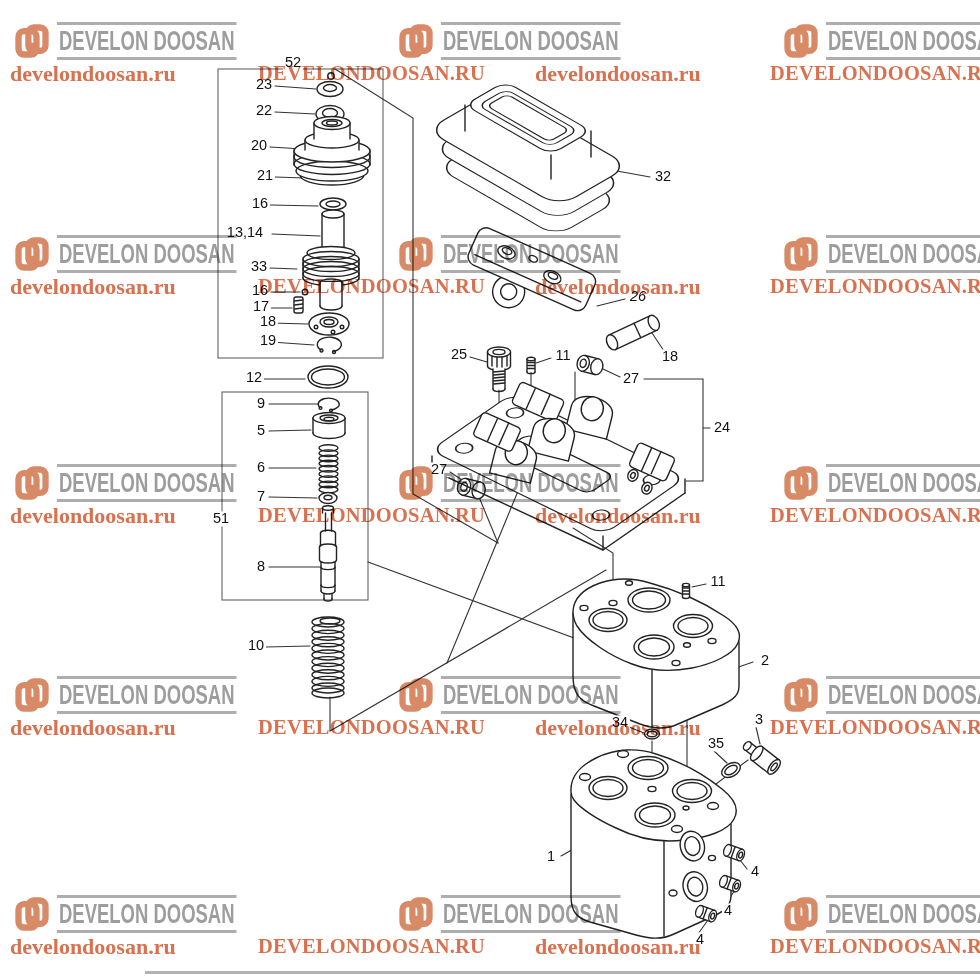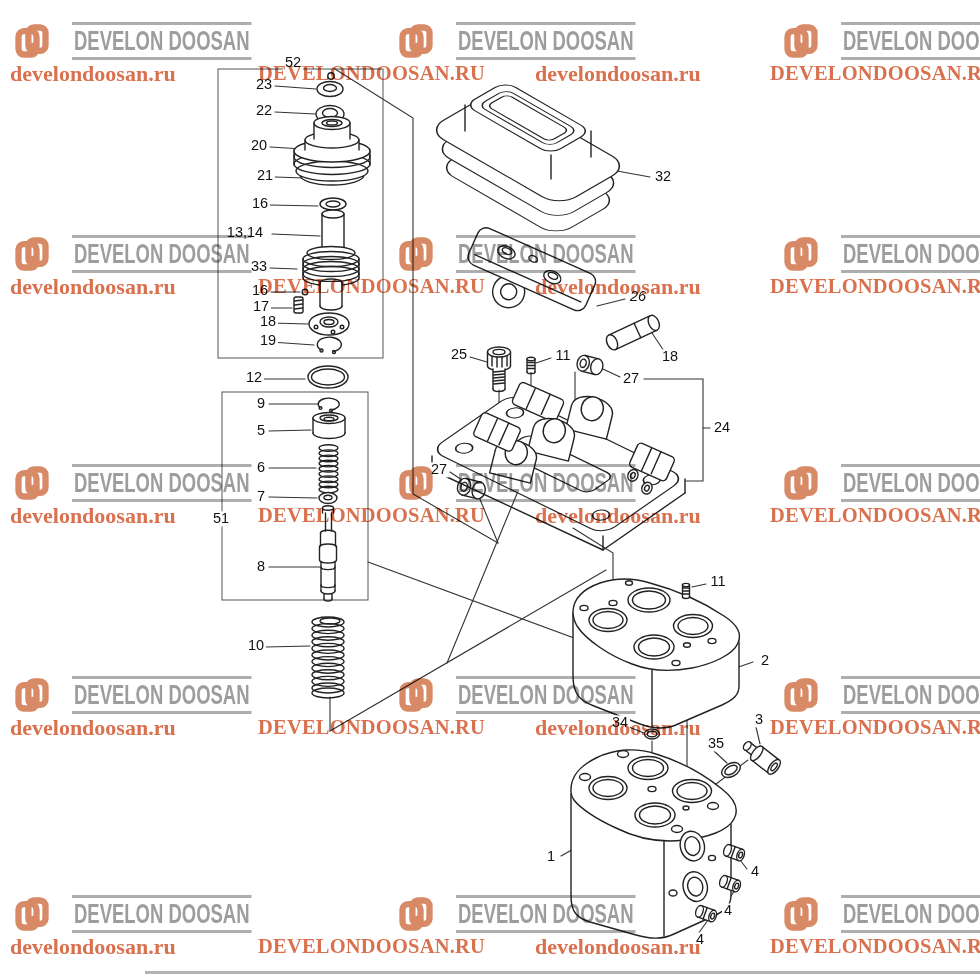--- a/index.html
+++ b/index.html
@@ -10,21 +10,21 @@
   .st{stroke:#222;stroke-width:1.4;fill:none;stroke-linecap:round;stroke-linejoin:round;}
   .f{stroke:#222;stroke-width:1.4;fill:#fff;stroke-linecap:round;stroke-linejoin:round;}
   .nf{stroke:none;fill:#fff;}
   .ln{stroke:#333;stroke-width:1.1;fill:none;stroke-linecap:round;}
   .bx{stroke:#555;stroke-width:1;fill:none;}
   #labels{position:absolute;left:0;top:0;width:100%;height:100%;z-index:2;padding-left:25px;}
   .callout{position:absolute;transform:translate(-50%,-50%);font-size:14.5px;color:#111;
            background:#fff;padding:0 2px;line-height:1.05;white-space:nowrap;}
   #watermarks{position:absolute;left:0;top:0;width:100%;height:100%;z-index:3;
               mix-blend-mode:multiply;pointer-events:none;}
-  .wm-logo{position:absolute;display:flex;align-items:center;gap:22px;height:38px;}
+  .wm-logo{position:absolute;display:flex;align-items:center;gap:7px;height:38px;}
   .wm-logo-text{display:inline-block;transform:scaleX(0.66);transform-origin:left center;
                 font-weight:bold;font-size:28px;letter-spacing:0px;line-height:1.05;
                 color:#9d9d9d;border-top:3px solid #aeaeae;border-bottom:3px solid #aeaeae;
                 padding:1px 3px;white-space:nowrap;}
   .wm-url{position:absolute;font-family:"Liberation Serif",serif;font-weight:bold;
           color:#d9714f;white-space:nowrap;line-height:1;}
   .wm-url.upper{font-size:20.5px;letter-spacing:0.2px;}
   .wm-url.lower{font-size:22px;}
   .wm-rule{position:absolute;background:#b3b3b3;}
 </style>

